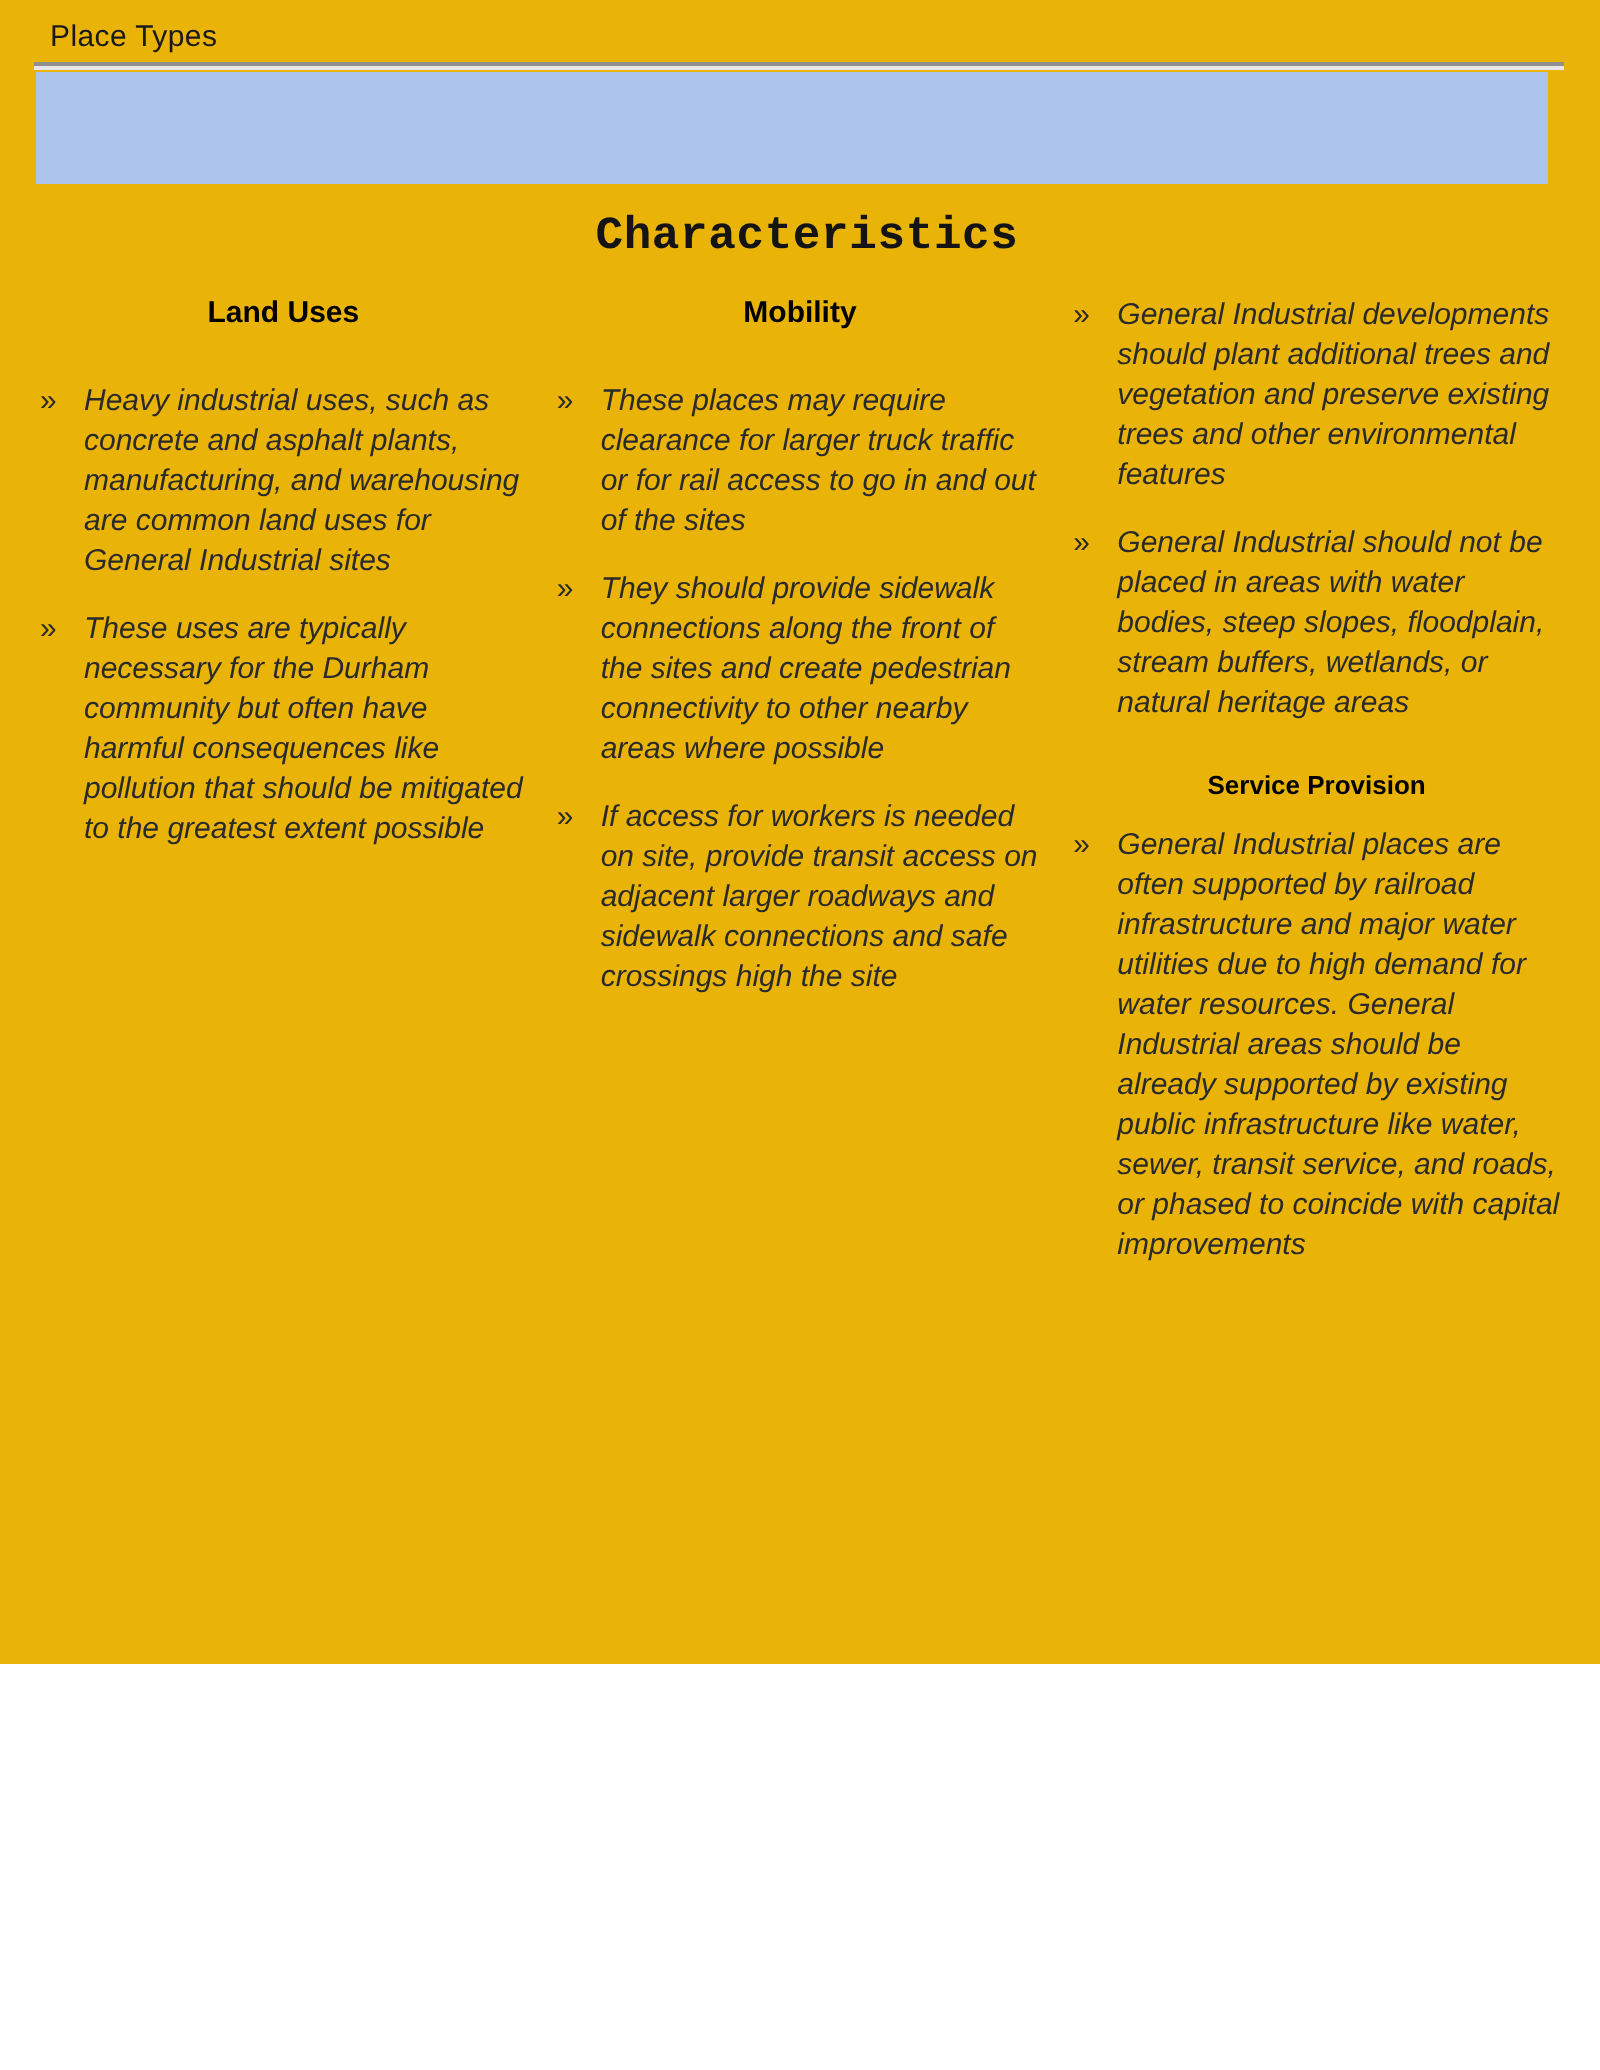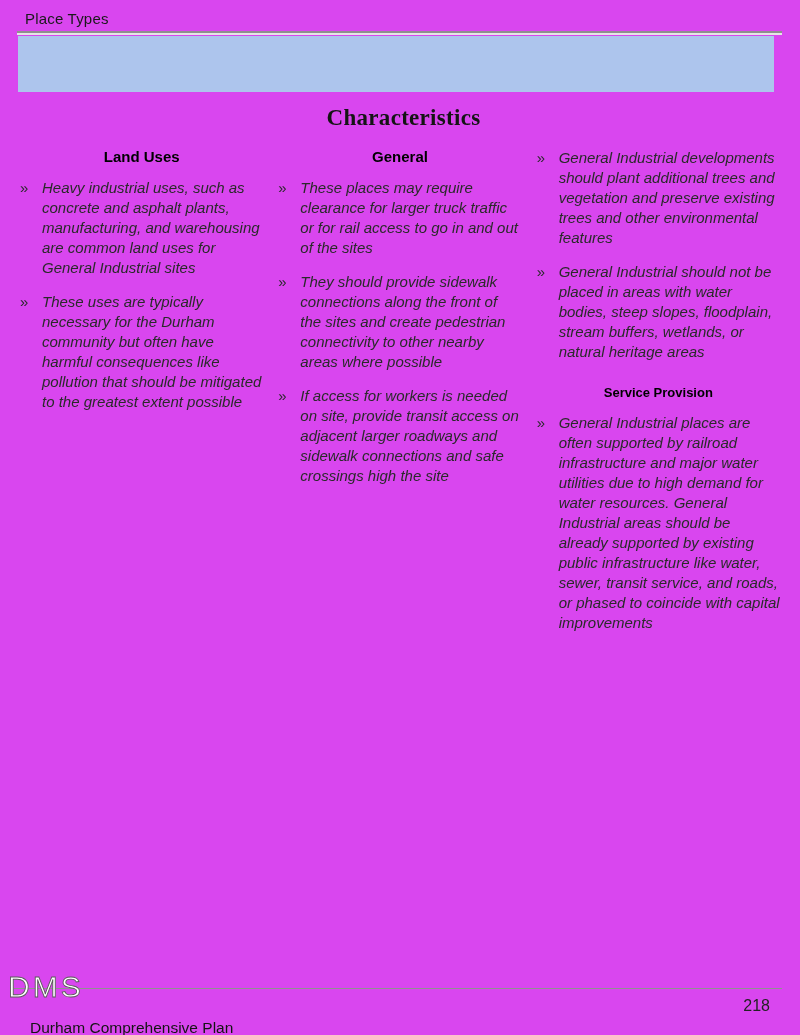--- a/index.html
+++ b/index.html
@@ -4,22 +4,22 @@
 <style>
   * { margin: 0; padding: 0; box-sizing: border-box; }
   html, body { background: #ffffff; }
   body {
     width: 800px; height: 1035px;
     font-family: "Liberation Sans", sans-serif;
     color: #262626;
   }
   .page {
     position: relative;
-    width: 800px; height: 1035px;
-    background: #d946ef;
+    width: 800px; height: 832px;
+    background: #eab308;
     overflow: hidden;
   }
   .kicker {
     position: absolute;
     top: 10px; left: 25px;
     font-size: 15px;
     color: #1a1a1a;
     letter-spacing: 0.2px;
   }
   .header-rule {
@@ -33,41 +33,41 @@
     position: absolute;
     top: 36px; left: 18px;
     width: 756px; height: 56px;
     background: #adc5ed;
   }
   .page-title {
     position: absolute;
     top: 105px; left: 0;
     width: 792px;
     text-align: center;
-    font-family: Liberation Serif, serif;
+    font-family: Liberation Mono, monospace;
     font-size: 23px;
     font-weight: bold;
     color: #141414;
     letter-spacing: 0.3px;
     padding-left: 15px;
   }
   .columns {
     position: absolute;
     top: 148px; left: 20px;
     width: 760px;
     display: flex;
     gap: 15px;
   }
   .col { flex: 1; min-width: 0; }
   .col-heading {
     font-size: 15px;
     font-weight: bold;
     text-align: center;
     color: #000000;
-    margin-bottom: 13px;
+    margin-bottom: 26px;
   }
   .bullet {
     display: flex;
     font-size: 15px;
     line-height: 20px;
     margin-bottom: 14px;
     color: #2a2a2a;
   }
   .marker {
     flex: none;
@@ -126,21 +126,21 @@
         <span class="marker">»</span>
         <span class="bullet-text">Heavy industrial uses, such as concrete and asphalt plants, manufacturing, and warehousing are common land uses for General Industrial sites</span>
       </div>
       <div class="bullet">
         <span class="marker">»</span>
         <span class="bullet-text">These uses are typically necessary for the Durham community but often have harmful consequences like pollution that should be mitigated to the greatest extent possible</span>
       </div>
     </div>
 
     <div class="col">
-      <div class="col-heading">General</div>
+      <div class="col-heading">Mobility</div>
       <div class="bullet">
         <span class="marker">»</span>
         <span class="bullet-text">These places may require clearance for larger truck traffic or for rail access to go in and out of the sites</span>
       </div>
       <div class="bullet">
         <span class="marker">»</span>
         <span class="bullet-text">They should provide sidewalk connections along the front of the sites and create pedestrian connectivity to other nearby areas where possible</span>
       </div>
       <div class="bullet">
         <span class="marker">»</span>

